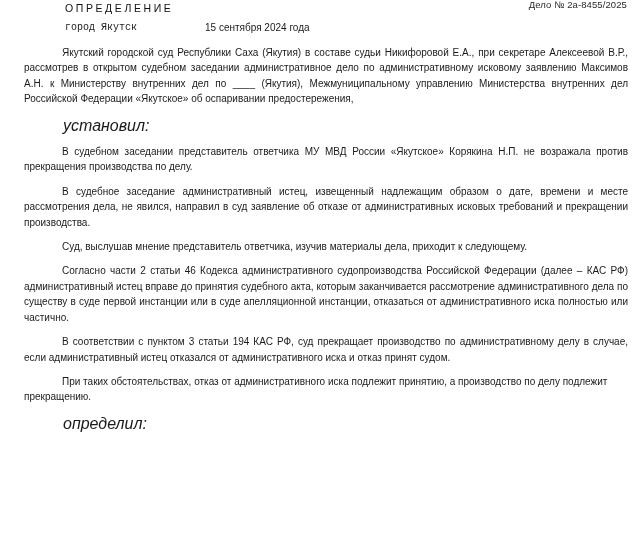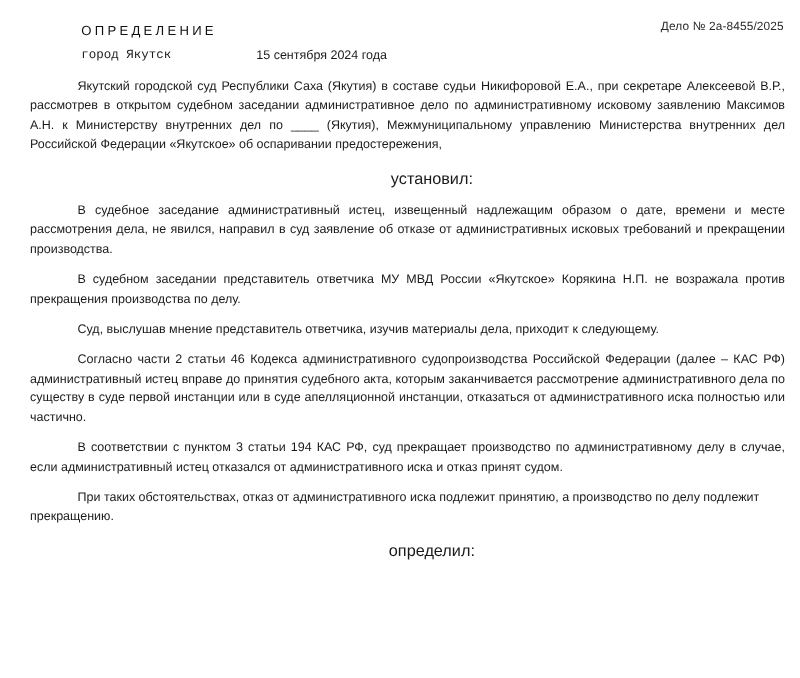--- a/index.html
+++ b/index.html
@@ -31,21 +31,21 @@
     top: -3px;
     right: 13px;
     font-size: 9.5px;
     letter-spacing: 0.1px;
     white-space: nowrap;
     color: #2a2a2a;
   }
 
   
   .doc-title {
-    margin: 19px 0 0 52px;
+    margin: 2px 0 0 52px;
     font-size: 10.5px;
     letter-spacing: 2.6px;
     color: #111;
     white-space: nowrap;
   }
 
   .place-date {
     margin: 8px 0 0 52px;
     font-size: 10px;
     white-space: nowrap;
@@ -83,25 +83,26 @@
   p.para + p.para {
     margin-top: 9px;
   }
   p.para.last-left {
     text-align: left;
   }
 
   
   p.centered {
     margin: 11px 0 11px 0;
-    font-size: 13px;
+    font-size: 16px;
     line-height: 15.4px;
-    text-align: center;
+    text-align: left;
     text-indent: 0;
     padding-left: 50px;
+    font-style: italic;
   }
 </style>
 </head>
 <body>
 
 <div class="page">
 
   <div class="case-no">Дело № 2а-8455/2025</div>
 
   <div class="doc-title">ОПРЕДЕЛЕНИЕ</div>
@@ -110,22 +111,22 @@
     <span class="place">город Якутск</span>
     <span class="date">15 сентября 2024 года</span>
   </div>
 
   <div class="body-block">
 
     <p class="para">Якутский городской суд Республики Саха (Якутия) в составе судьи Никифоровой Е.А., при секретаре Алексеевой В.Р., рассмотрев в открытом судебном заседании административное дело по административному исковому заявлению Максимов А.Н. к Министерству внутренних дел по ____ (Якутия), Межмуниципальному управлению Министерства внутренних дел Российской Федерации «Якутское» об оспаривании предостережения,</p>
 
     <p class="centered">установил:</p>
 
+    <p class="para">В судебном заседании представитель ответчика МУ МВД России «Якутское» Корякина Н.П. не возражала против прекращения производства по делу.</p>
     <p class="para">В судебное заседание административный истец, извещенный надлежащим образом о дате, времени и месте рассмотрения дела, не явился, направил в суд заявление об отказе от административных исковых требований и прекращении производства.</p>
-    <p class="para">В судебном заседании представитель ответчика МУ МВД России «Якутское» Корякина Н.П. не возражала против прекращения производства по делу.</p>
     <p class="para">Суд, выслушав мнение представитель ответчика, изучив материалы дела, приходит к следующему.</p>
     <p class="para">Согласно части 2 статьи 46 Кодекса административного судопроизводства Российской Федерации (далее – КАС РФ) административный истец вправе до принятия судебного акта, которым заканчивается рассмотрение административного дела по существу в суде первой инстанции или в суде апелляционной инстанции, отказаться от административного иска полностью или частично.</p>
     <p class="para">В соответствии с пунктом 3 статьи 194 КАС РФ, суд прекращает производство по административному делу в случае, если административный истец отказался от административного иска и отказ принят судом.</p>
     <p class="para last-left">При таких обстоятельствах, отказ от административного иска подлежит принятию, а производство по делу подлежит прекращению.</p>
 
     <p class="centered">определил:</p>
 
   </div>
 
 </div>

